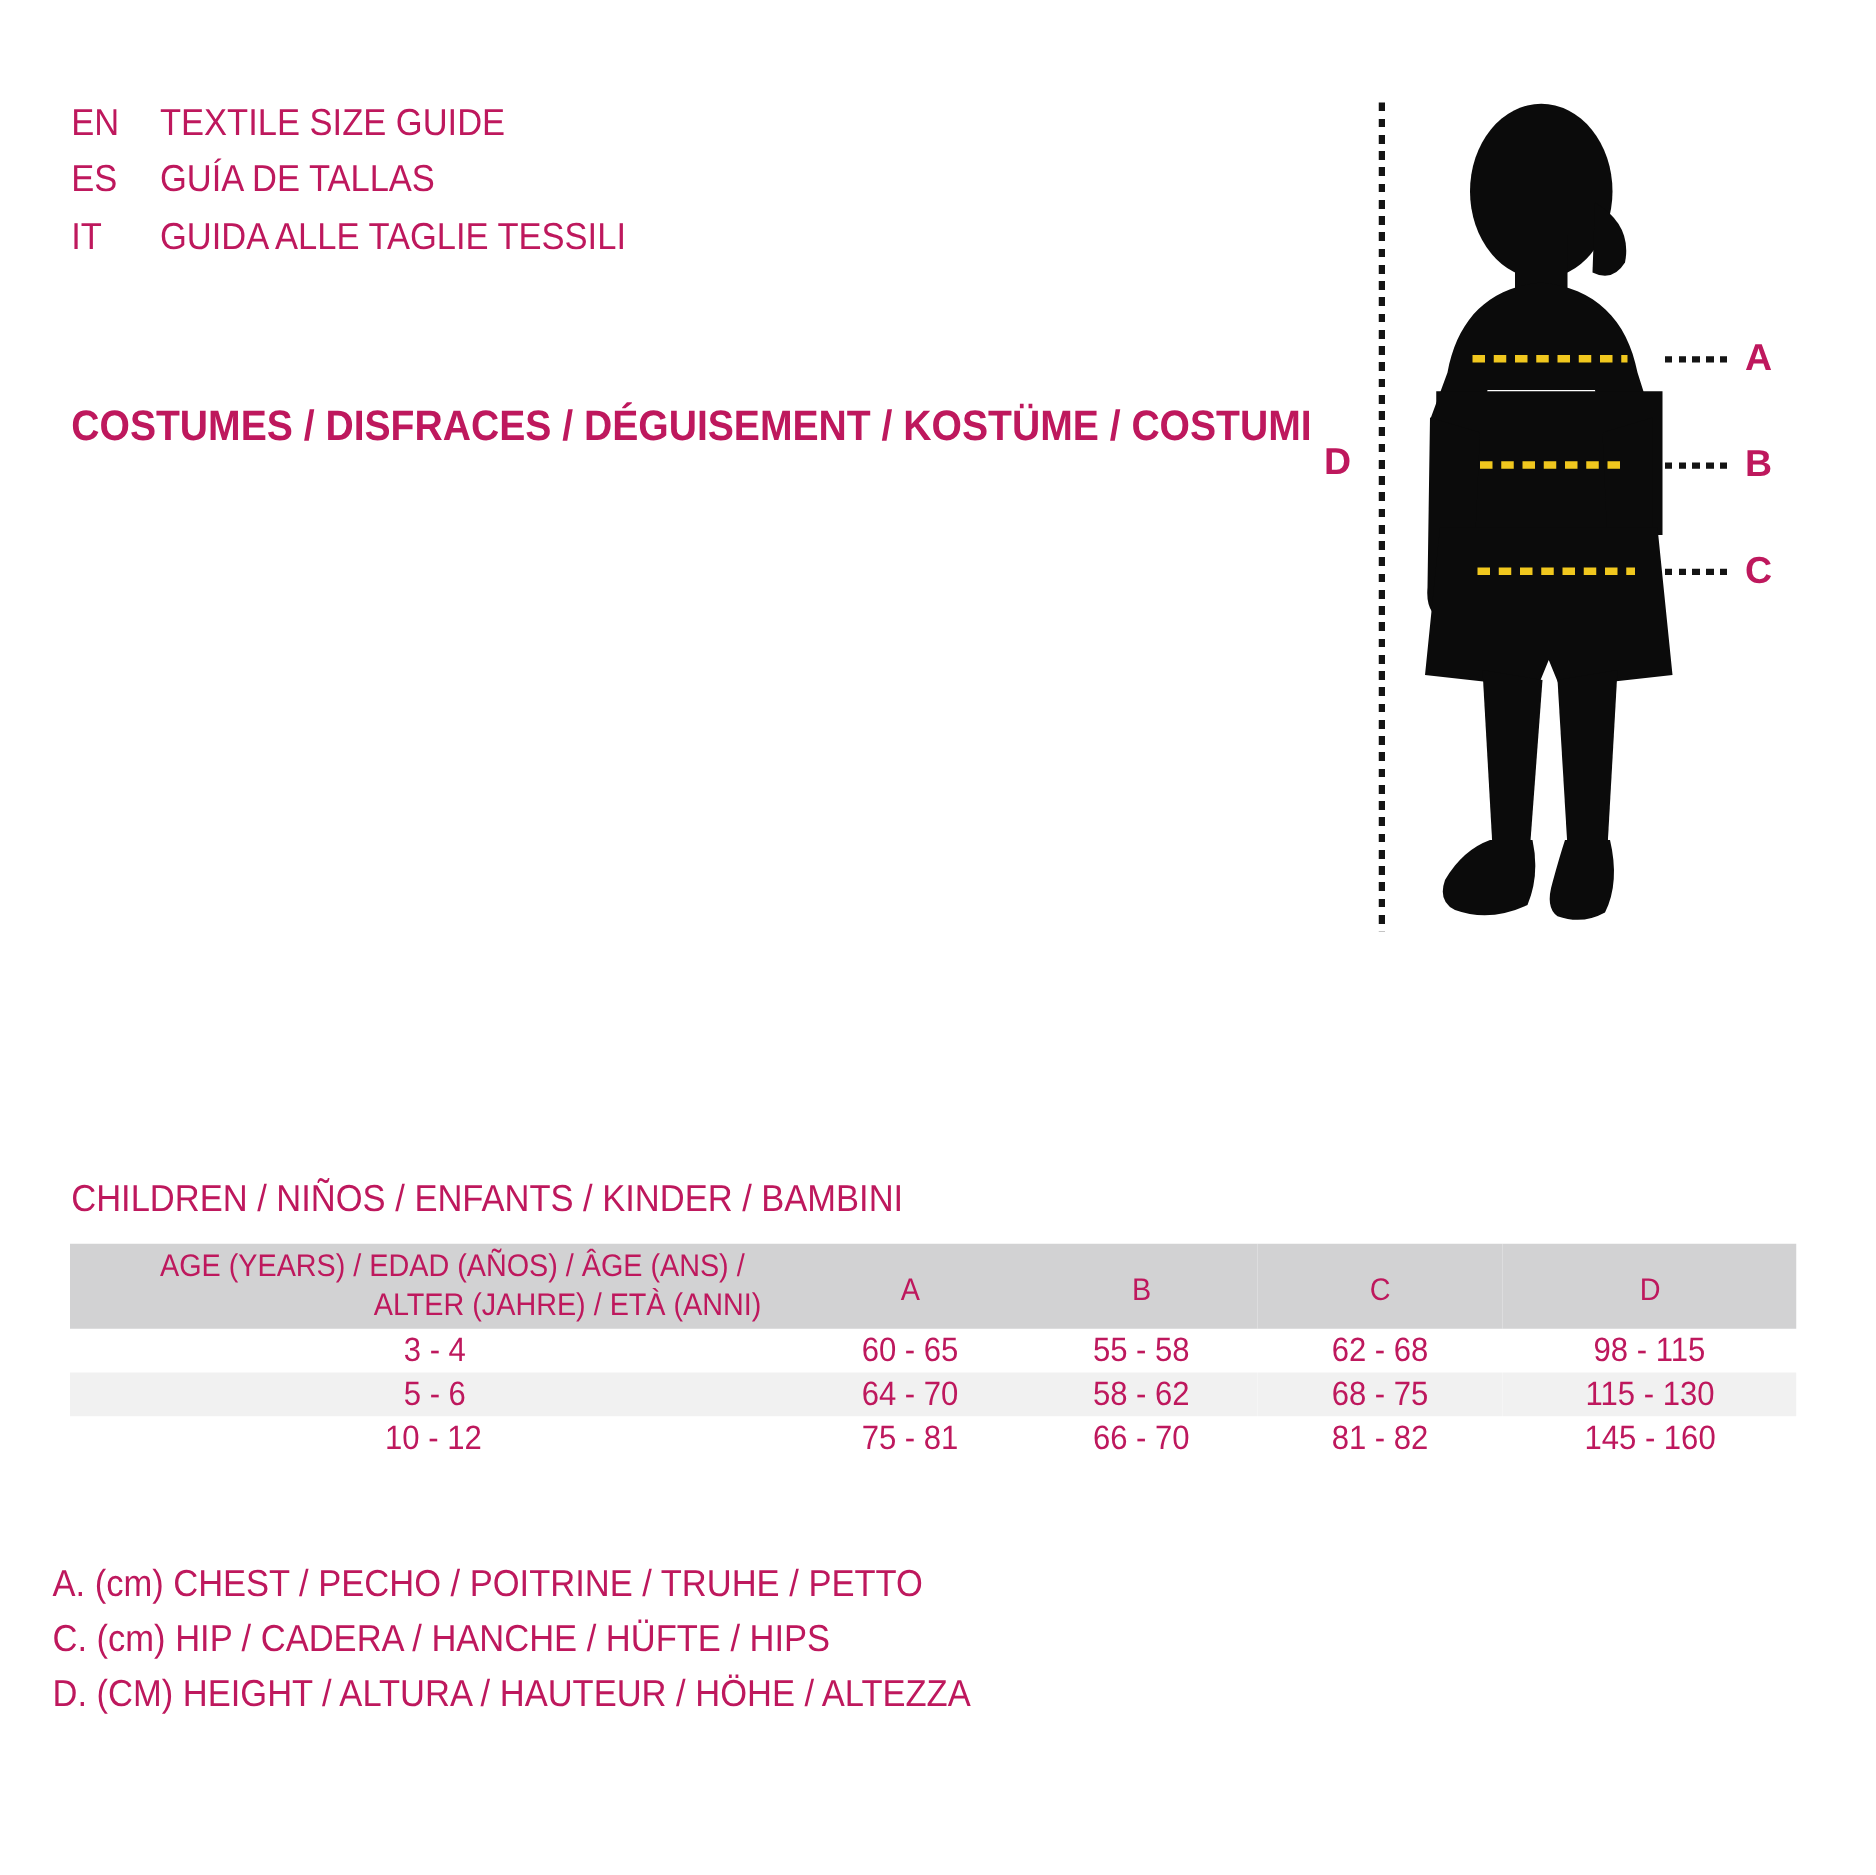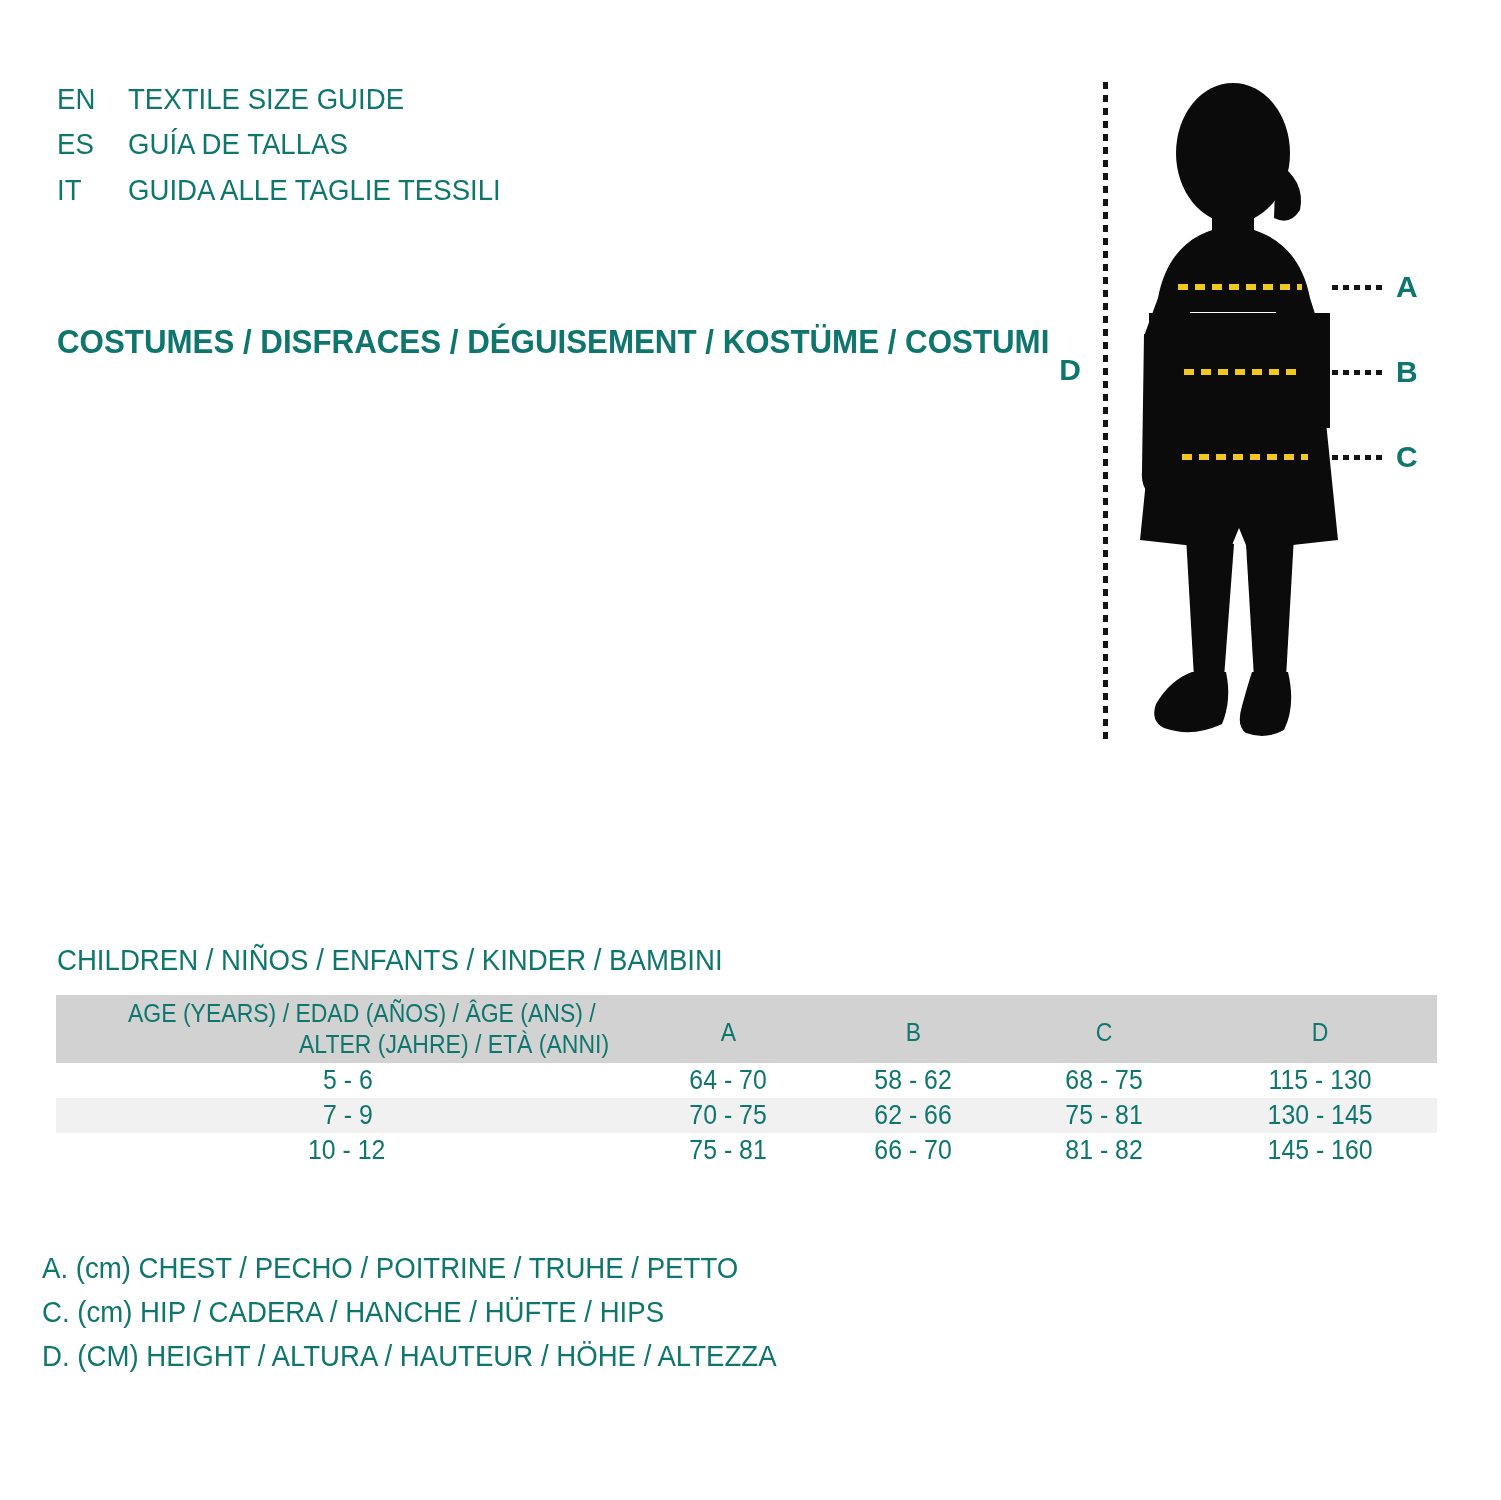--- a/index.html
+++ b/index.html
@@ -1,19 +1,19 @@
 <!DOCTYPE html>
 <html><head>
 <meta charset="utf-8">
 <style>
   * { margin:0; padding:0; box-sizing:border-box; }
   html,body { background:#ffffff; }
   .canvas {
     position:relative; width:1487px; height:1500px; background:#ffffff;
-    font-family:"Liberation Sans", sans-serif; color:#0f766e; overflow:hidden;
+    font-family:"Liberation Sans", sans-serif; color:#be185d; overflow:hidden;
   }
   .cond  { display:inline-block; transform:scaleX(0.92); transform-origin:0 50%; white-space:nowrap; }
   .condc { display:inline-block; transform:scaleX(0.92); transform-origin:50% 50%; white-space:nowrap; }
 
   
   .lang-list { position:absolute; left:57px; top:76px; }
   .lang-row  { display:flex; height:45.5px; align-items:center; font-size:30px; }
   .lang-code { width:71px; flex:0 0 71px; }
 
   
@@ -122,32 +122,32 @@
           <span class="cond">ALTER (JAHRE) / ETÀ (ANNI)</span>
         </th>
         <th class="col-h"><span class="condc">A</span></th>
         <th class="col-h"><span class="condc">B</span></th>
         <th class="col-h"><span class="condc">C</span></th>
         <th class="col-h"><span class="condc">D</span></th>
       </tr>
     </thead>
     <tbody>
       <tr>
+        <td class="age-c"><span class="cond">3 - 4</span></td>
+        <td><span class="condc">60 - 65</span></td>
+        <td><span class="condc">55 - 58</span></td>
+        <td><span class="condc">62 - 68</span></td>
+        <td><span class="condc">98 - 115</span></td>
+      </tr>
+      <tr>
         <td class="age-c"><span class="cond">5 - 6</span></td>
         <td><span class="condc">64 - 70</span></td>
         <td><span class="condc">58 - 62</span></td>
         <td><span class="condc">68 - 75</span></td>
         <td><span class="condc">115 - 130</span></td>
-      </tr>
-      <tr>
-        <td class="age-c"><span class="cond">7 - 9</span></td>
-        <td><span class="condc">70 - 75</span></td>
-        <td><span class="condc">62 - 66</span></td>
-        <td><span class="condc">75 - 81</span></td>
-        <td><span class="condc">130 - 145</span></td>
       </tr>
       <tr>
         <td class="age-c"><span class="cond">10 - 12</span></td>
         <td><span class="condc">75 - 81</span></td>
         <td><span class="condc">66 - 70</span></td>
         <td><span class="condc">81 - 82</span></td>
         <td><span class="condc">145 - 160</span></td>
       </tr>
     </tbody>
   </table>

